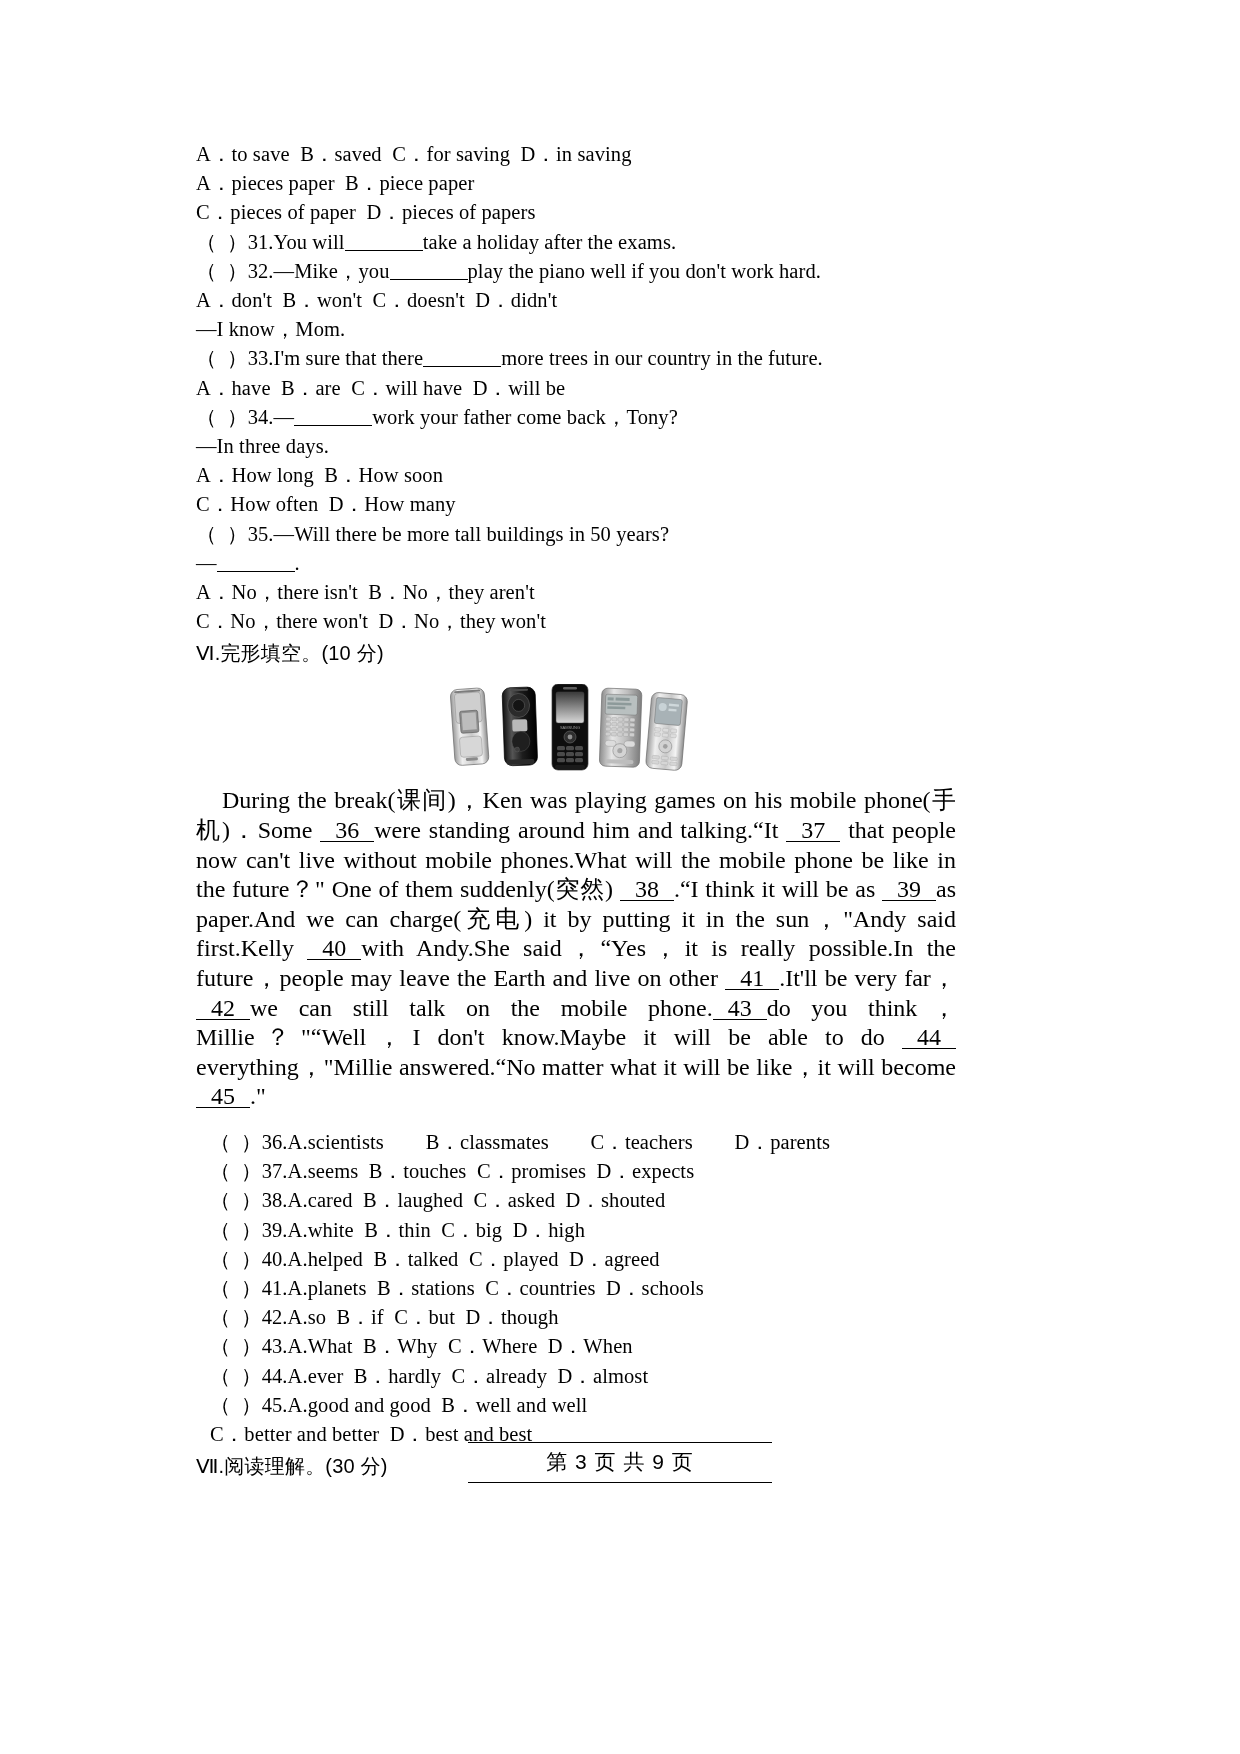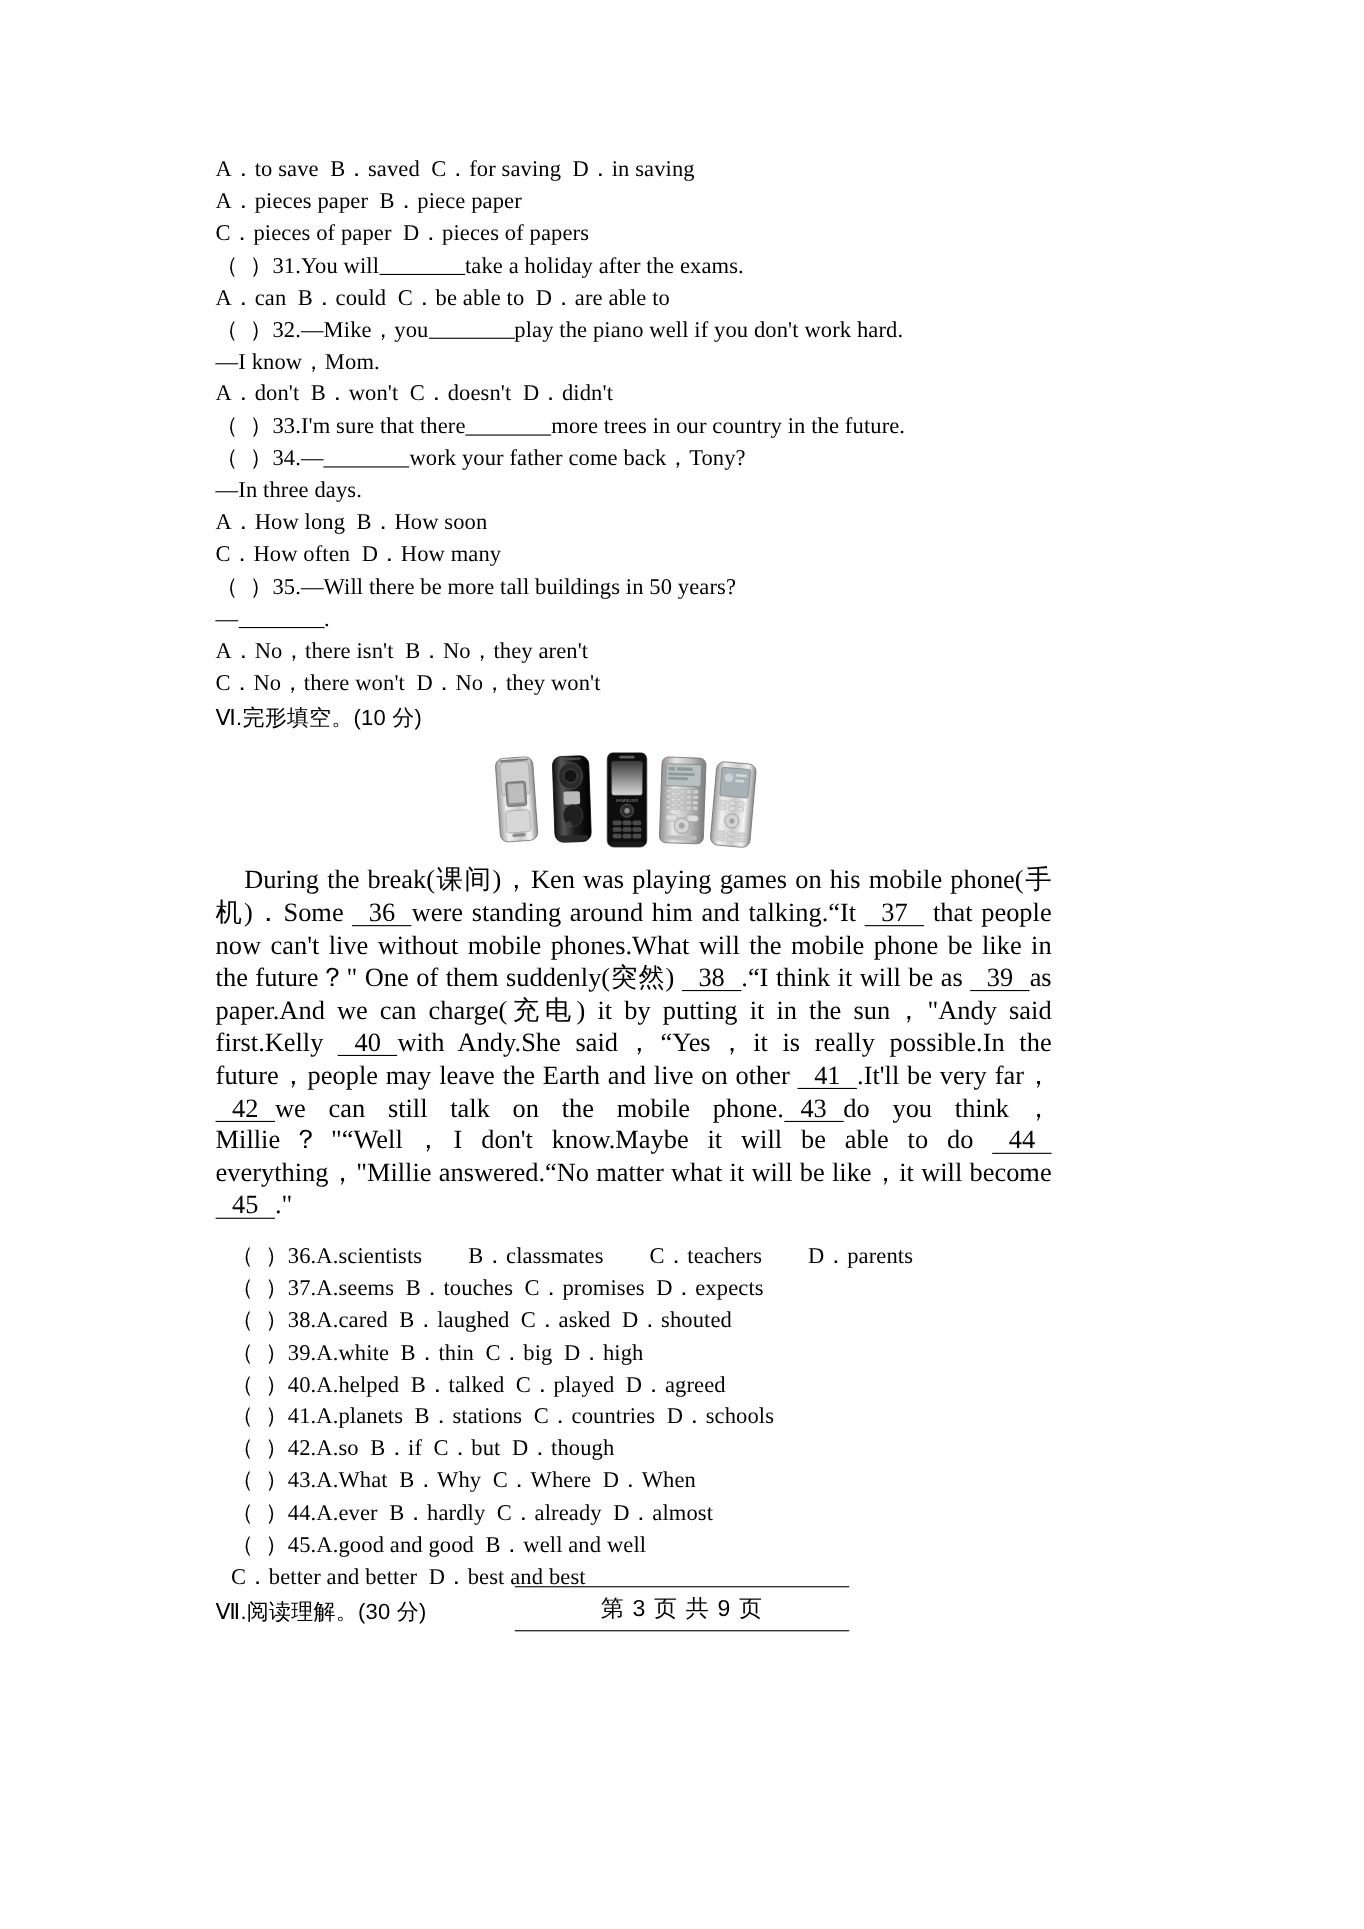--- a/index.html
+++ b/index.html
@@ -127,29 +127,29 @@
   <div class="content">
 
     <div class="line opt-line">A．to save  B．saved  C．for saving  D．in saving</div>
 
 
     <div class="line opt-line">A．pieces paper  B．piece paper</div>
     <div class="line opt-line">C．pieces of paper  D．pieces of papers</div>
 
     <div class="line q-line"><span>（  ）31.You will</span><span class="blank blank-sm"></span><span>take a holiday after the exams.</span></div>
 
-    <div class="line opt-line">A．can  B．could  C．be able to  D．are able to</div>
 
     <div class="line q-line"><span>（  ）32.—Mike，you</span><span class="blank blank-sm"></span><span>play the piano well if you don't work hard.</span></div>
 
+    <div class="line opt-line">A．don't  B．won't  C．doesn't  D．didn't</div>
     <div class="line">—I know，Mom.</div>
-    <div class="line opt-line">A．don't  B．won't  C．doesn't  D．didn't</div>
 
     <div class="line q-line"><span>（  ）33.I'm sure that there</span><span class="blank blank-sm"></span><span>more trees in our country in the future.</span></div>
 
+    <div class="line opt-line">A．have  B．are  C．will have  D．will be</div>
 
     <div class="line q-line"><span>（  ）34.—</span><span class="blank blank-sm"></span><span>work your father come back，Tony?</span></div>
 
     <div class="line">—In three days.</div>
     <div class="line opt-line">A．How long  B．How soon</div>
     <div class="line opt-line">C．How often  D．How many</div>
 
     <div class="line q-line">（  ）35.—Will there be more tall buildings in 50 years?</div>
 
     <div class="line"><span>—</span><span class="blank blank-sm"></span><span>.</span></div>

